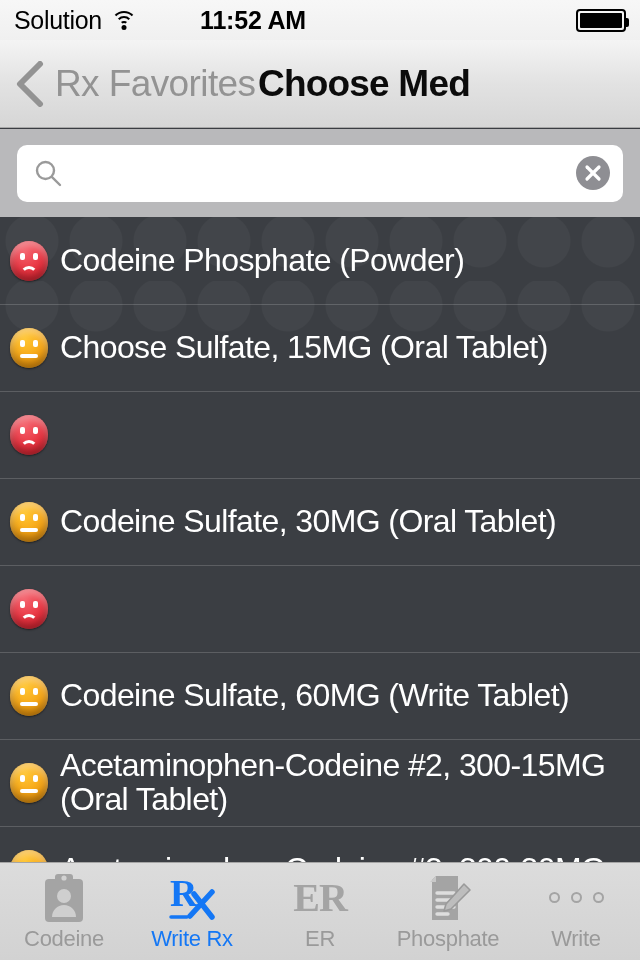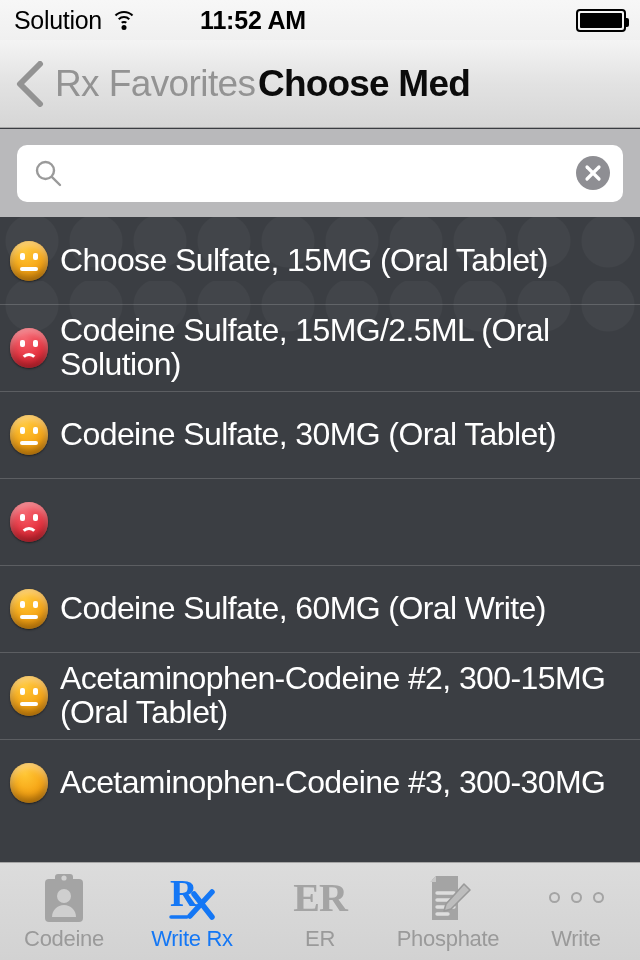--- a/index.html
+++ b/index.html
@@ -205,34 +205,41 @@
           <line x1="23" y1="11" x2="11" y2="23" stroke="#fff" stroke-width="3.2" stroke-linecap="round"></line>
         </svg>
       </span>
     </div>
   </div>
 
   <div class="list">
     <div class="list-texture"></div>
     <div id="rows">
         <div class="row">
+          <span class="face sad">
+            <span class="eye l"></span>
+            <span class="eye r"></span>
+            <span class="mouth"></span>
+          </span>
+          <span class="row-label">Codeine Phosphate (Powder)</span>
+        </div>
+        <div class="row">
           <span class="face neutral">
             <span class="eye l"></span>
             <span class="eye r"></span>
             <span class="mouth"></span>
           </span>
           <span class="row-label">Choose Sulfate, 15MG (Oral Tablet)</span>
         </div>
         <div class="row">
           <span class="face sad">
             <span class="eye l"></span>
             <span class="eye r"></span>
             <span class="mouth"></span>
           </span>
-          <span class="row-label">Codeine Sulfate, 15MG/2.5ML (Oral Solution)</span>
         </div>
         <div class="row">
           <span class="face neutral">
             <span class="eye l"></span>
             <span class="eye r"></span>
             <span class="mouth"></span>
           </span>
           <span class="row-label">Codeine Sulfate, 30MG (Oral Tablet)</span>
         </div>
         <div class="row">
@@ -241,21 +248,21 @@
             <span class="eye r"></span>
             <span class="mouth"></span>
           </span>
         </div>
         <div class="row">
           <span class="face neutral">
             <span class="eye l"></span>
             <span class="eye r"></span>
             <span class="mouth"></span>
           </span>
-          <span class="row-label">Codeine Sulfate, 60MG (Oral Write)</span>
+          <span class="row-label">Codeine Sulfate, 60MG (Write Tablet)</span>
         </div>
         <div class="row">
           <span class="face neutral">
             <span class="eye l"></span>
             <span class="eye r"></span>
             <span class="mouth"></span>
           </span>
           <span class="row-label">Acetaminophen-Codeine #2, 300-15MG (Oral Tablet)</span>
         </div>
         <div class="row">

